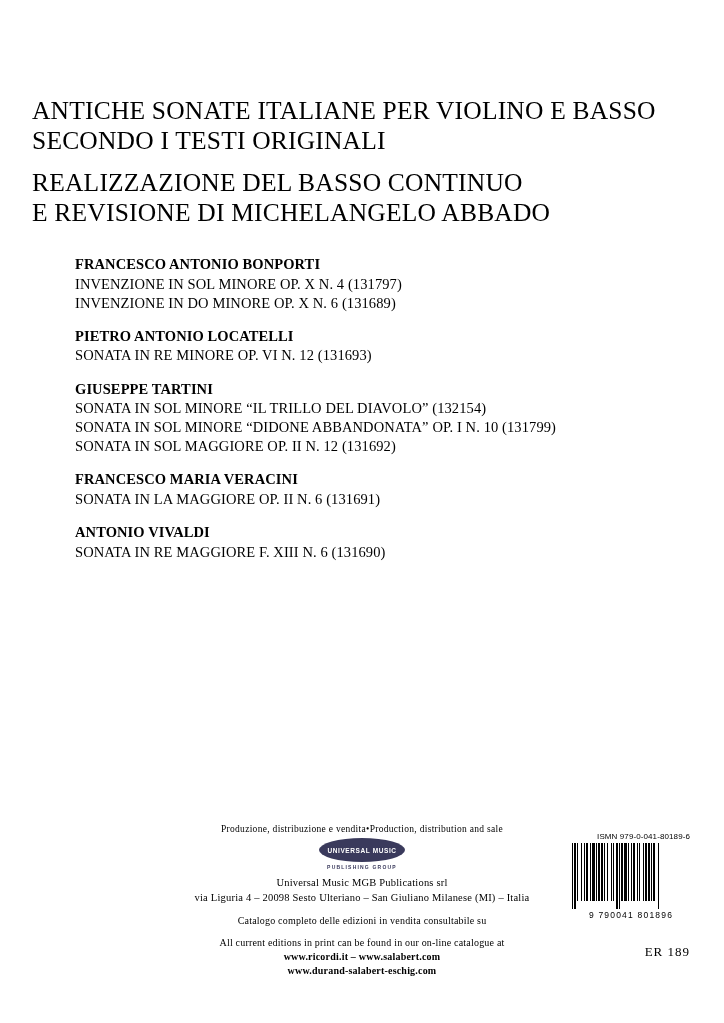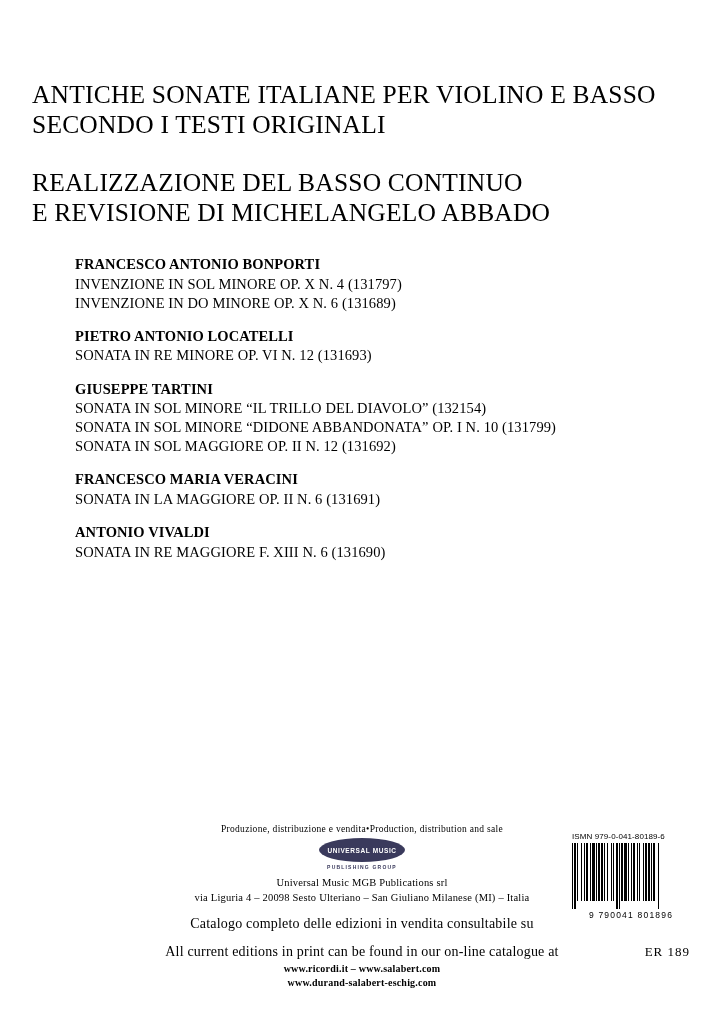--- a/index.html
+++ b/index.html
@@ -18,21 +18,21 @@
   .page {
     position: absolute;
     inset: 0;
     padding: 0;
   }
 
   
   .title-block {
     position: absolute;
     left: 32px;
-    top: 80px;
+    top: 96px;
     width: 660px;
   }
   .title-line {
     font-size: 25.5px;
     line-height: 1.18;
     letter-spacing: 0.2px;
     white-space: nowrap;
   }
   .subtitle-block {
     position: absolute;
@@ -111,21 +111,21 @@
     color: #3a3a5c;
     text-align: center;
     margin-top: 2px;
   }
   .footer-addr {
     font-size: 10.5px;
     line-height: 1.42;
     letter-spacing: 0.2px;
   }
   .footer-note {
-    font-size: 14px;
+    font-size: 10px;
     line-height: 1.42;
     letter-spacing: 0.2px;
     margin-top: 8px;
   }
   .footer-web {
     font-size: 10px;
     line-height: 1.42;
     font-weight: bold;
     letter-spacing: 0.2px;
   }
@@ -135,21 +135,21 @@
     position: absolute;
     right: 34px;
     top: 832px;
     width: 118px;
   }
   .ismn {
     font-family: "Liberation Sans", sans-serif;
     font-size: 8px;
     letter-spacing: 0.1px;
     margin-bottom: 2px;
-    text-align: left;
+    text-align: right;
     white-space: nowrap;
   }
   .bars {
     height: 66px;
     width: 118px;
     display: flex;
     align-items: stretch;
     gap: 0;
   }
   .bars span {

